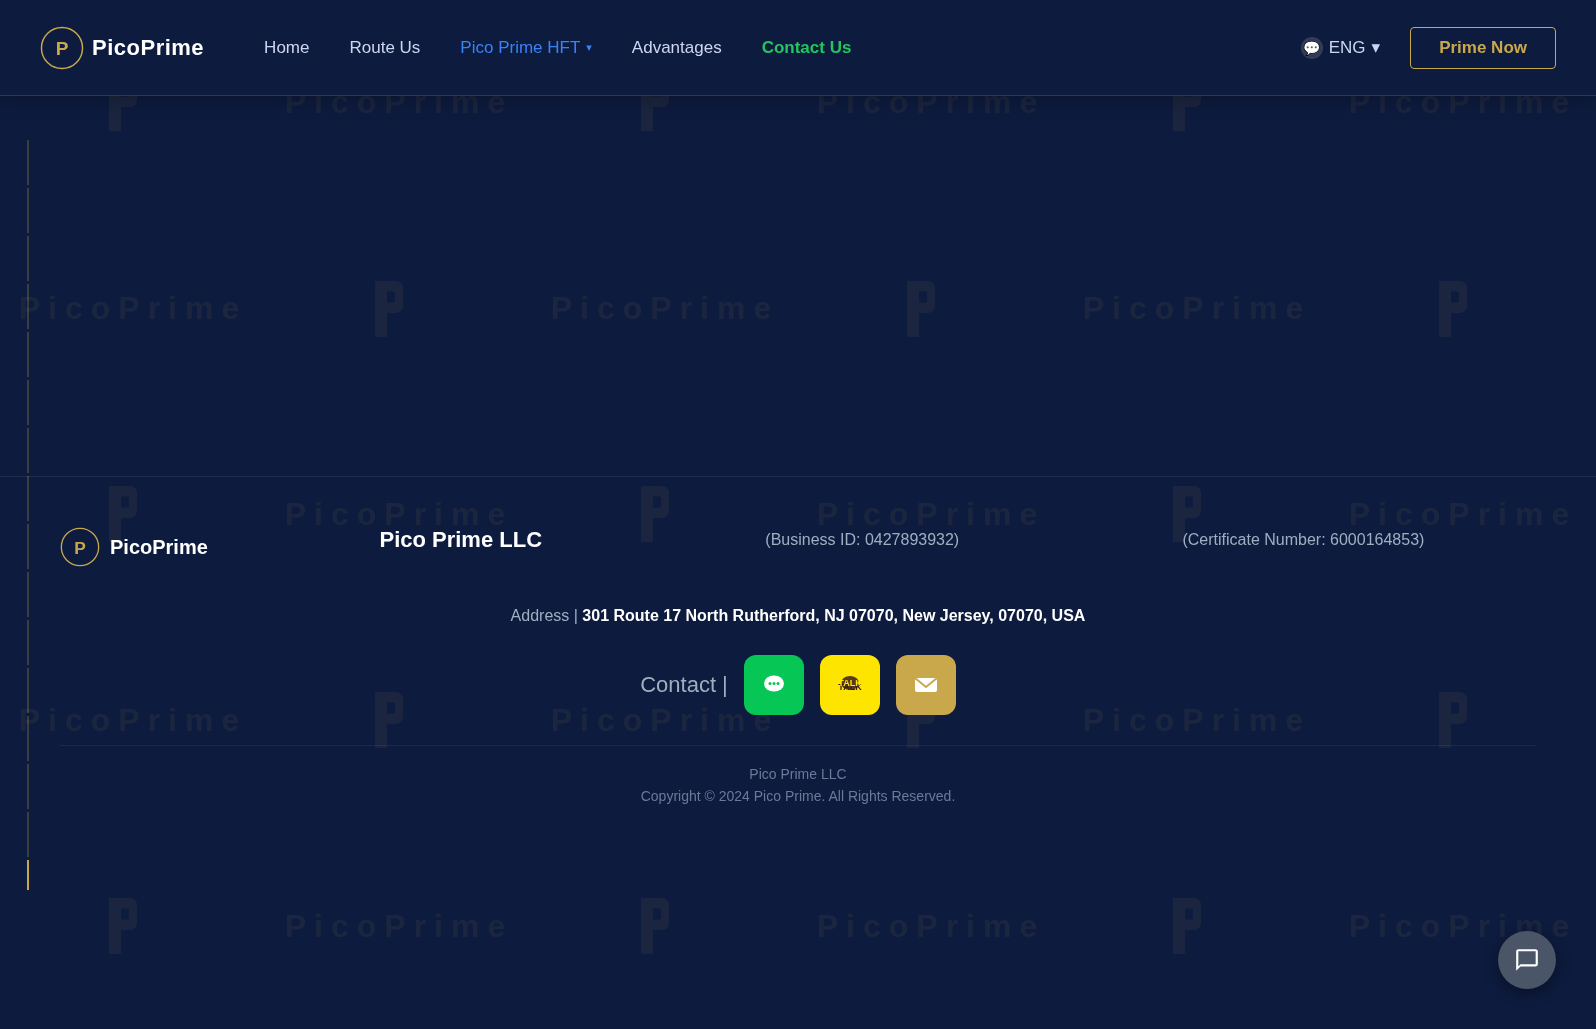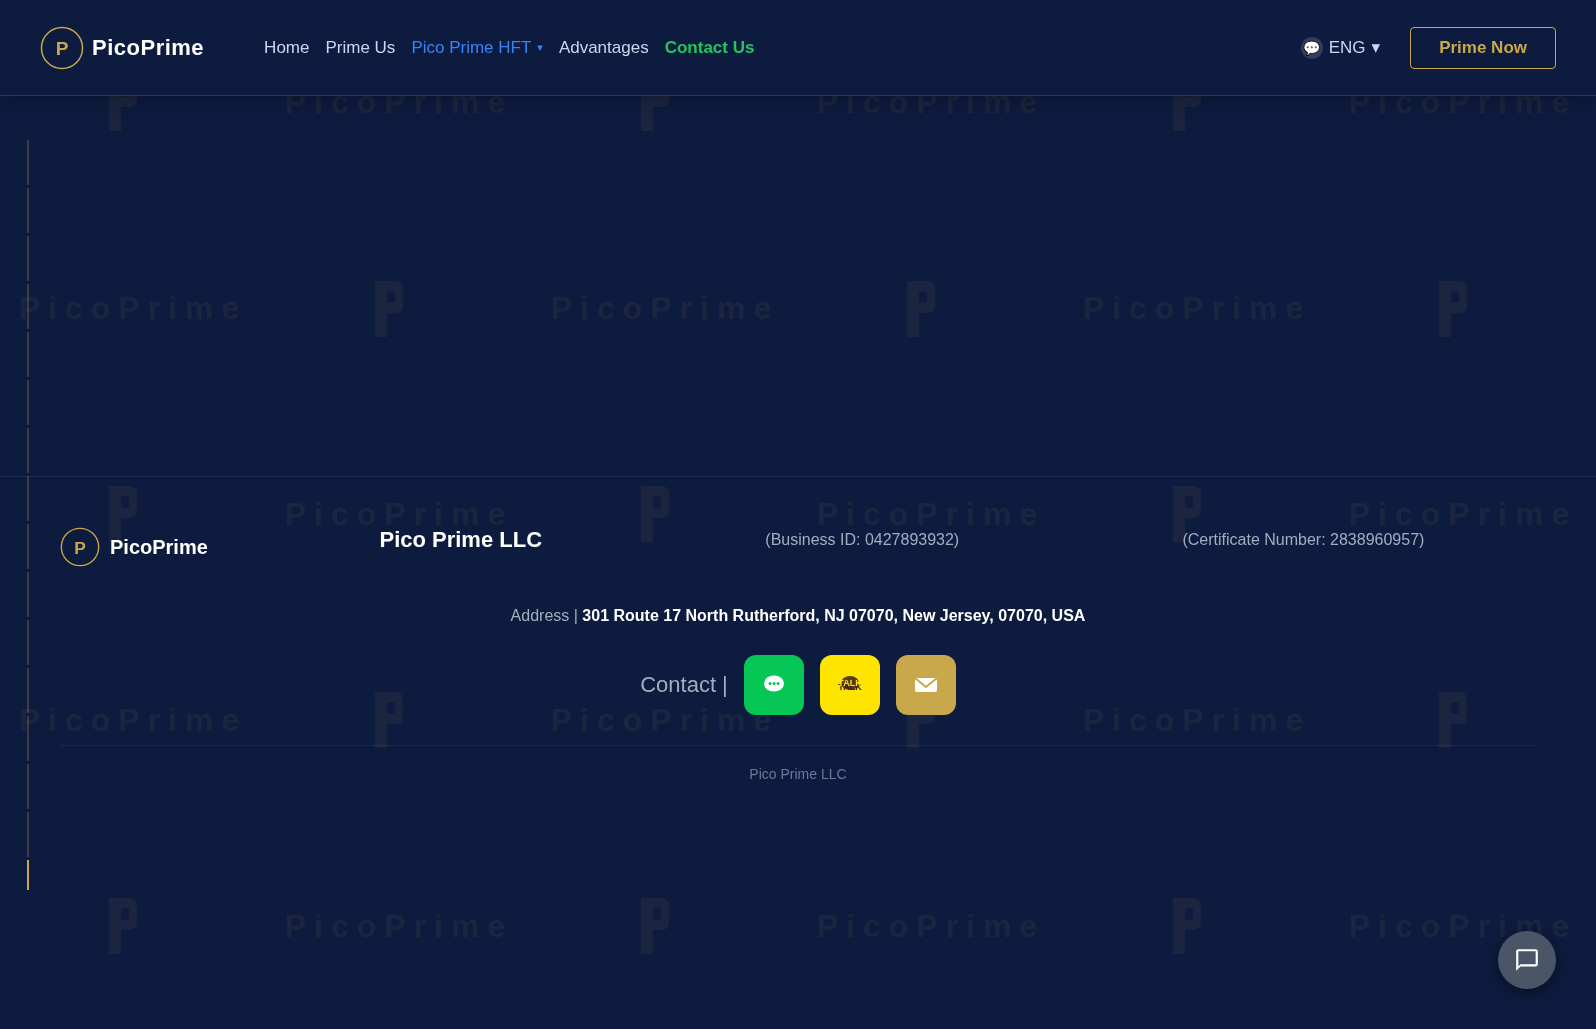--- a/index.html
+++ b/index.html
@@ -74,21 +74,21 @@
     .nav-logo-text {
       font-size: 22px;
       font-weight: 700;
       color: #fff;
       letter-spacing: 0.5px;
     }
 
     .nav-links {
       display: flex;
       align-items: center;
-      gap: 16px;
+      gap: 40px;
       flex: 1;
     }
 
     .nav-link {
       font-size: 17px;
       color: #cdd6f0;
       text-decoration: none;
       cursor: pointer;
       white-space: nowrap;
     }
@@ -449,21 +449,21 @@
   <a class="nav-logo" href="#">
     <svg class="nav-logo-icon" viewBox="0 0 60 60">
       <circle cx="30" cy="30" r="28" fill="none" stroke="#c9a84c" stroke-width="2"></circle>
       <text x="50%" y="55%" dominant-baseline="middle" text-anchor="middle" fill="#c9a84c" font-size="26" font-weight="bold" font-family="Arial">P</text>
     </svg>
     <span class="nav-logo-text">PicoPrime</span>
   </a>
 
   <div class="nav-links">
     <a class="nav-link" href="#">Home</a>
-    <a class="nav-link" href="#">Prime Us</a>
+    <a class="nav-link" href="#">Route Us</a>
     <div class="nav-link-dropdown">
       <span>Pico Prime HFT</span>
       <span class="chevron">▾</span>
     </div>
     <a class="nav-link" href="#">Advantages</a>
     <a class="nav-link active" href="#">Contact Us</a>
   </div>
 
   <div class="nav-lang">
     <span class="lang-icon">💬</span>
@@ -483,21 +483,21 @@
       <svg class="footer-logo-icon" viewBox="0 0 60 60">
         <circle cx="30" cy="30" r="28" fill="none" stroke="#c9a84c" stroke-width="2"></circle>
         <text x="50%" y="55%" dominant-baseline="middle" text-anchor="middle" fill="#c9a84c" font-size="26" font-weight="bold" font-family="Arial">P</text>
       </svg>
       <span class="footer-logo-text">PicoPrime</span>
     </div>
 
     <div class="footer-company-info">
       <span class="footer-company-name">Pico Prime LLC</span>
       <span class="footer-business-id">(Business ID: 0427893932)</span>
-      <span class="footer-certificate">(Certificate Number: 2838960957)</span>
+      <span class="footer-certificate">(Certificate Number: 6000164853)</span>
     </div>
   </div>
 
   <div class="footer-address-row">
     <span>Address |</span>
     <strong>301 Route 17 North Rutherford, NJ 07070, New Jersey, 07070, USA</strong>
   </div>
 
   <div class="footer-contact-row">
     <span class="footer-contact-label">Contact |</span>
@@ -526,20 +526,21 @@
       <svg width="32" height="32" viewBox="0 0 32 32">
         <rect width="32" height="32" rx="6" fill="#c9a84c"></rect>
         <rect x="5" y="9" width="22" height="14" rx="2" fill="white"></rect>
         <polyline points="5,9 16,18 27,9" fill="none" stroke="#c9a84c" stroke-width="2"></polyline>
       </svg>
     </a>
   </div>
 
   <div class="footer-bottom">
     <p class="footer-bottom-company">Pico Prime LLC</p>
+    <p class="footer-copyright">Copyright © 2024 Pico Prime. All Rights Reserved.</p>
   </div>
 </footer>
 
 <div class="chat-btn">
   <svg viewBox="0 0 24 24">
     <path d="M20 2H4C2.9 2 2 2.9 2 4V22L6 18H20C21.1 18 22 17.1 22 16V4C22 2.9 21.1 2 20 2ZM20 16H6L4 18V4H20V16Z"></path>
   </svg>
 </div>
 
 </body></html>

